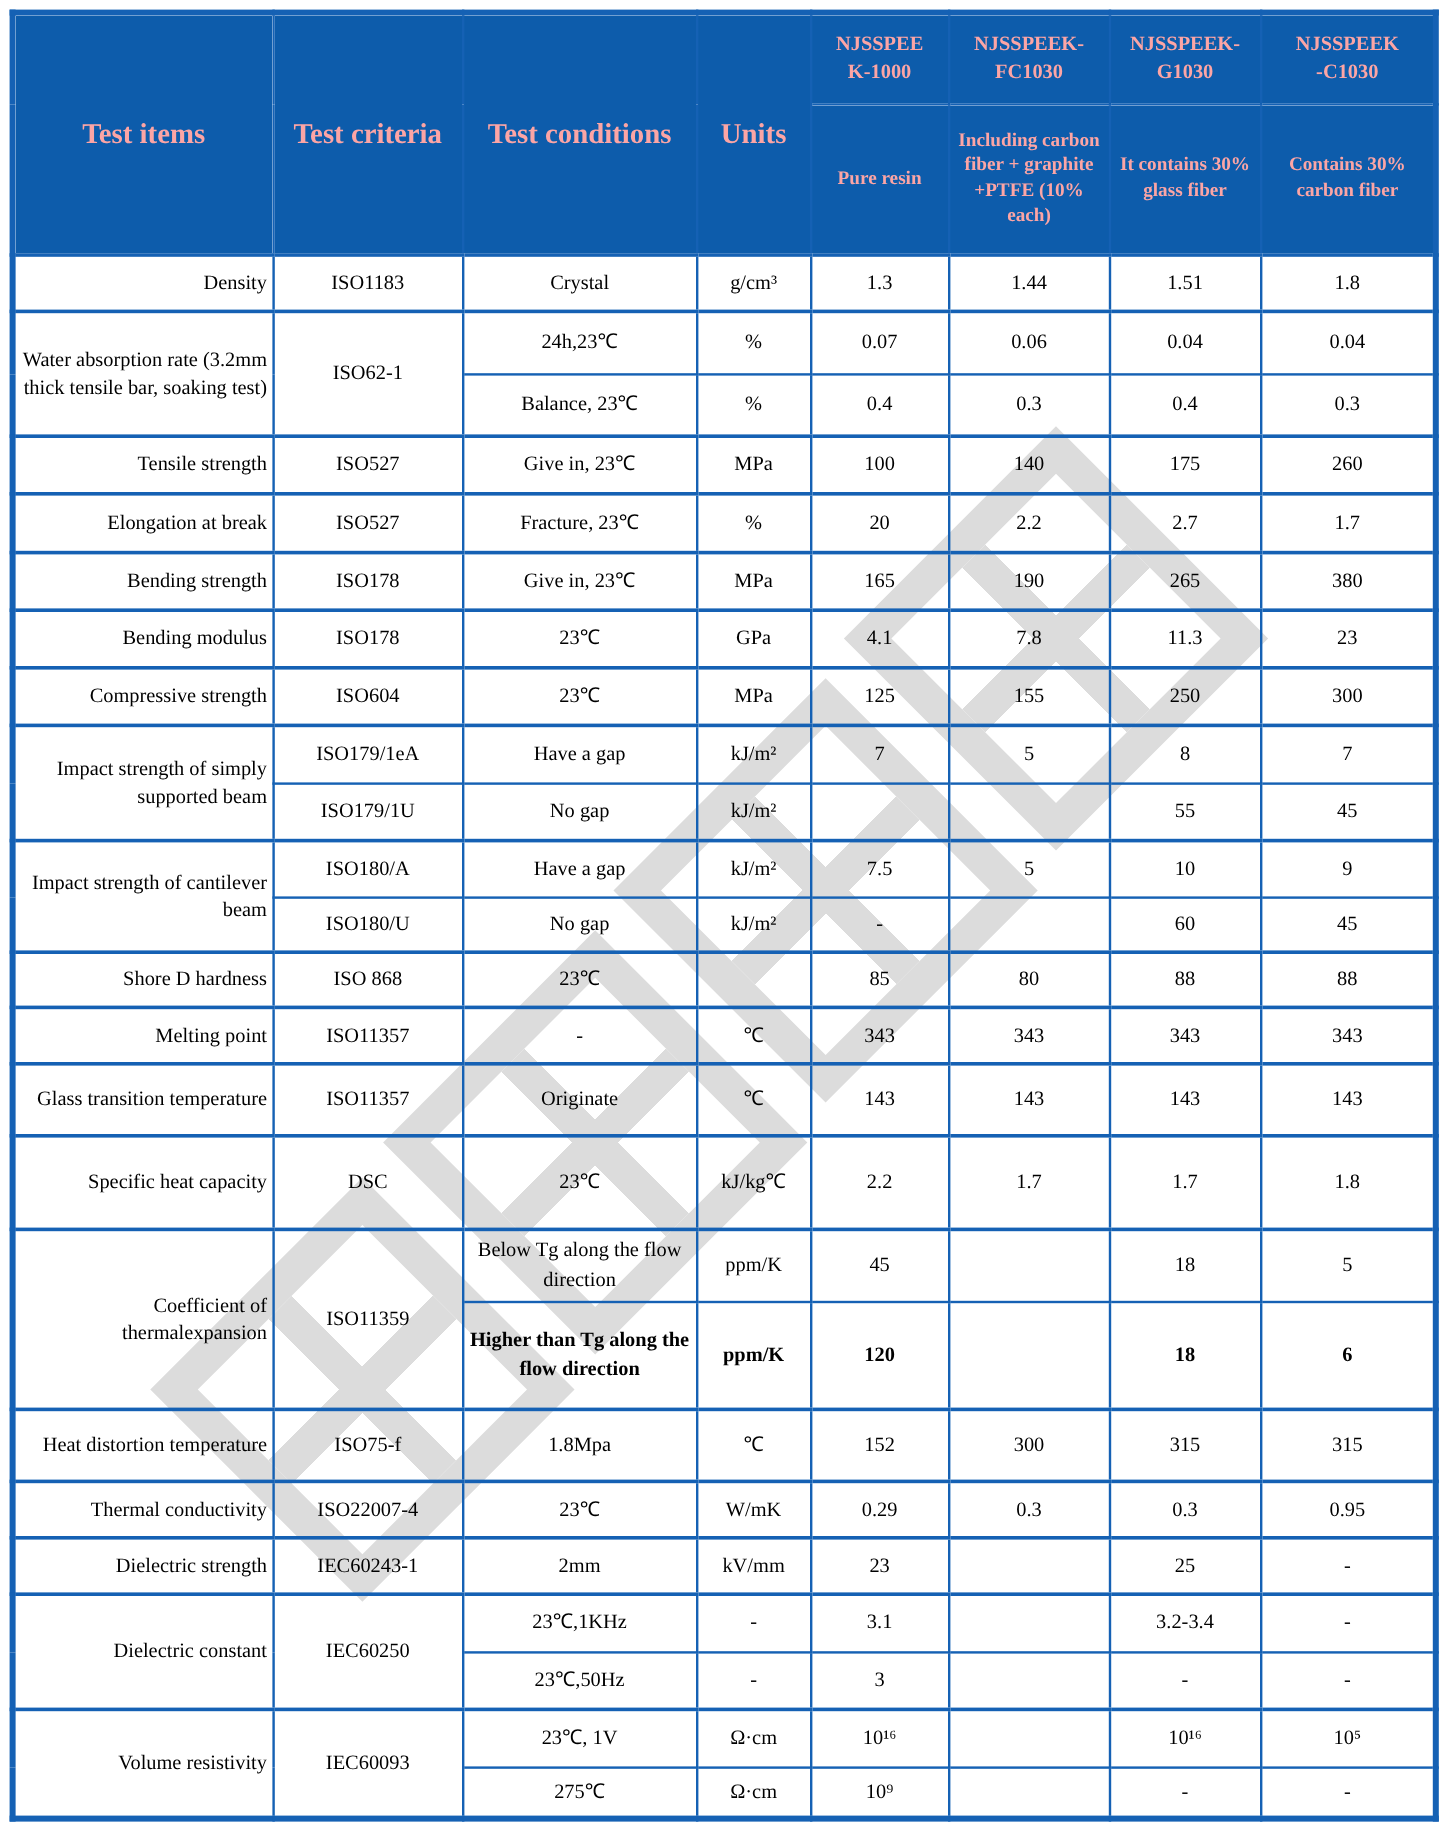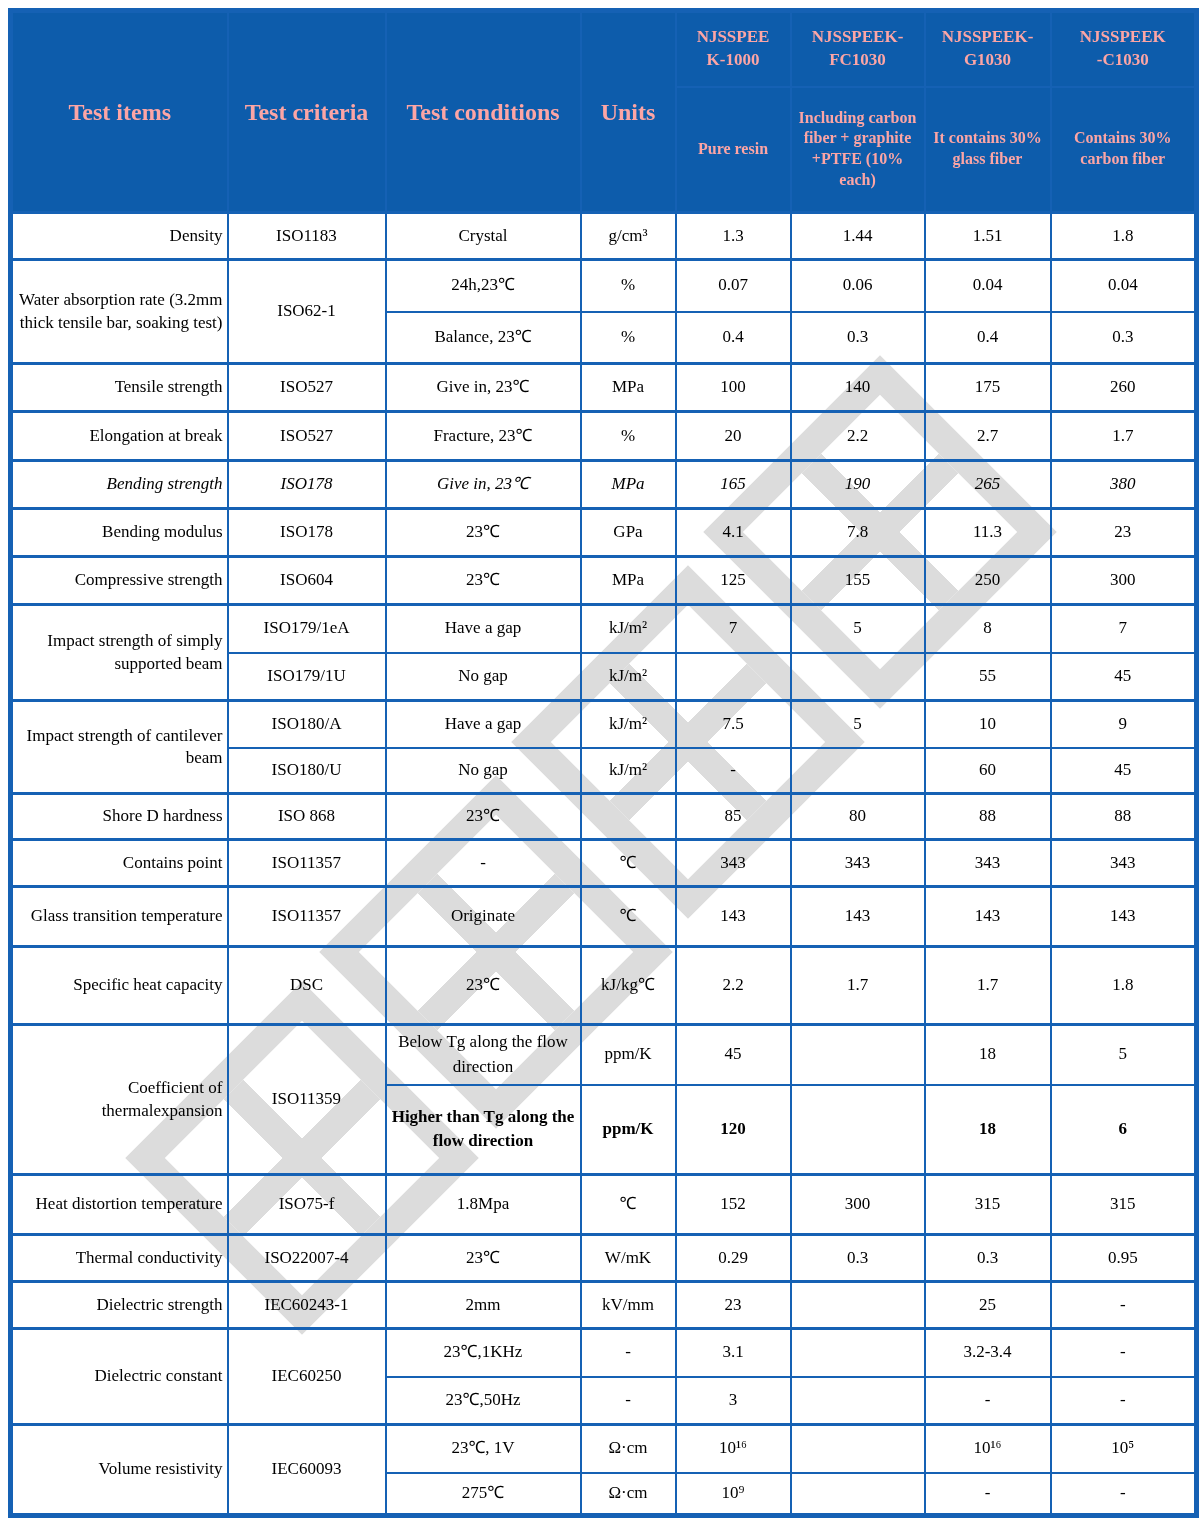--- a/index.html
+++ b/index.html
@@ -146,21 +146,21 @@
         <tr class="grp" style="height: 49px;">
           <td rowspan="1" class="item-cell">Elongation at break</td>
           <td rowspan="1">ISO527</td>
           <td class="cond-cell">Fracture, 23℃</td>
           <td>%</td>
           <td>20</td>
           <td>2.2</td>
           <td>2.7</td>
           <td>1.7</td>
         </tr>
-        <tr class="grp" style="height: 48px; font-style: italic;">
+        <tr class="grp" style="height: 48px;">
           <td rowspan="1" class="item-cell">Bending strength</td>
           <td rowspan="1">ISO178</td>
           <td class="cond-cell">Give in, 23℃</td>
           <td>MPa</td>
           <td>165</td>
           <td>190</td>
           <td>265</td>
           <td>380</td>
         </tr>
         <tr class="grp" style="height: 48px;">
@@ -225,21 +225,21 @@
           <td rowspan="1" class="item-cell">Shore D hardness</td>
           <td rowspan="1">ISO 868</td>
           <td class="cond-cell">23℃</td>
           <td></td>
           <td>85</td>
           <td>80</td>
           <td>88</td>
           <td>88</td>
         </tr>
         <tr class="grp" style="height: 47px;">
-          <td rowspan="1" class="item-cell">Contains point</td>
+          <td rowspan="1" class="item-cell">Melting point</td>
           <td rowspan="1">ISO11357</td>
           <td class="cond-cell">-</td>
           <td>℃</td>
           <td>343</td>
           <td>343</td>
           <td>343</td>
           <td>343</td>
         </tr>
         <tr class="grp" style="height: 60px;">
           <td rowspan="1" class="item-cell">Glass transition temperature</td>

